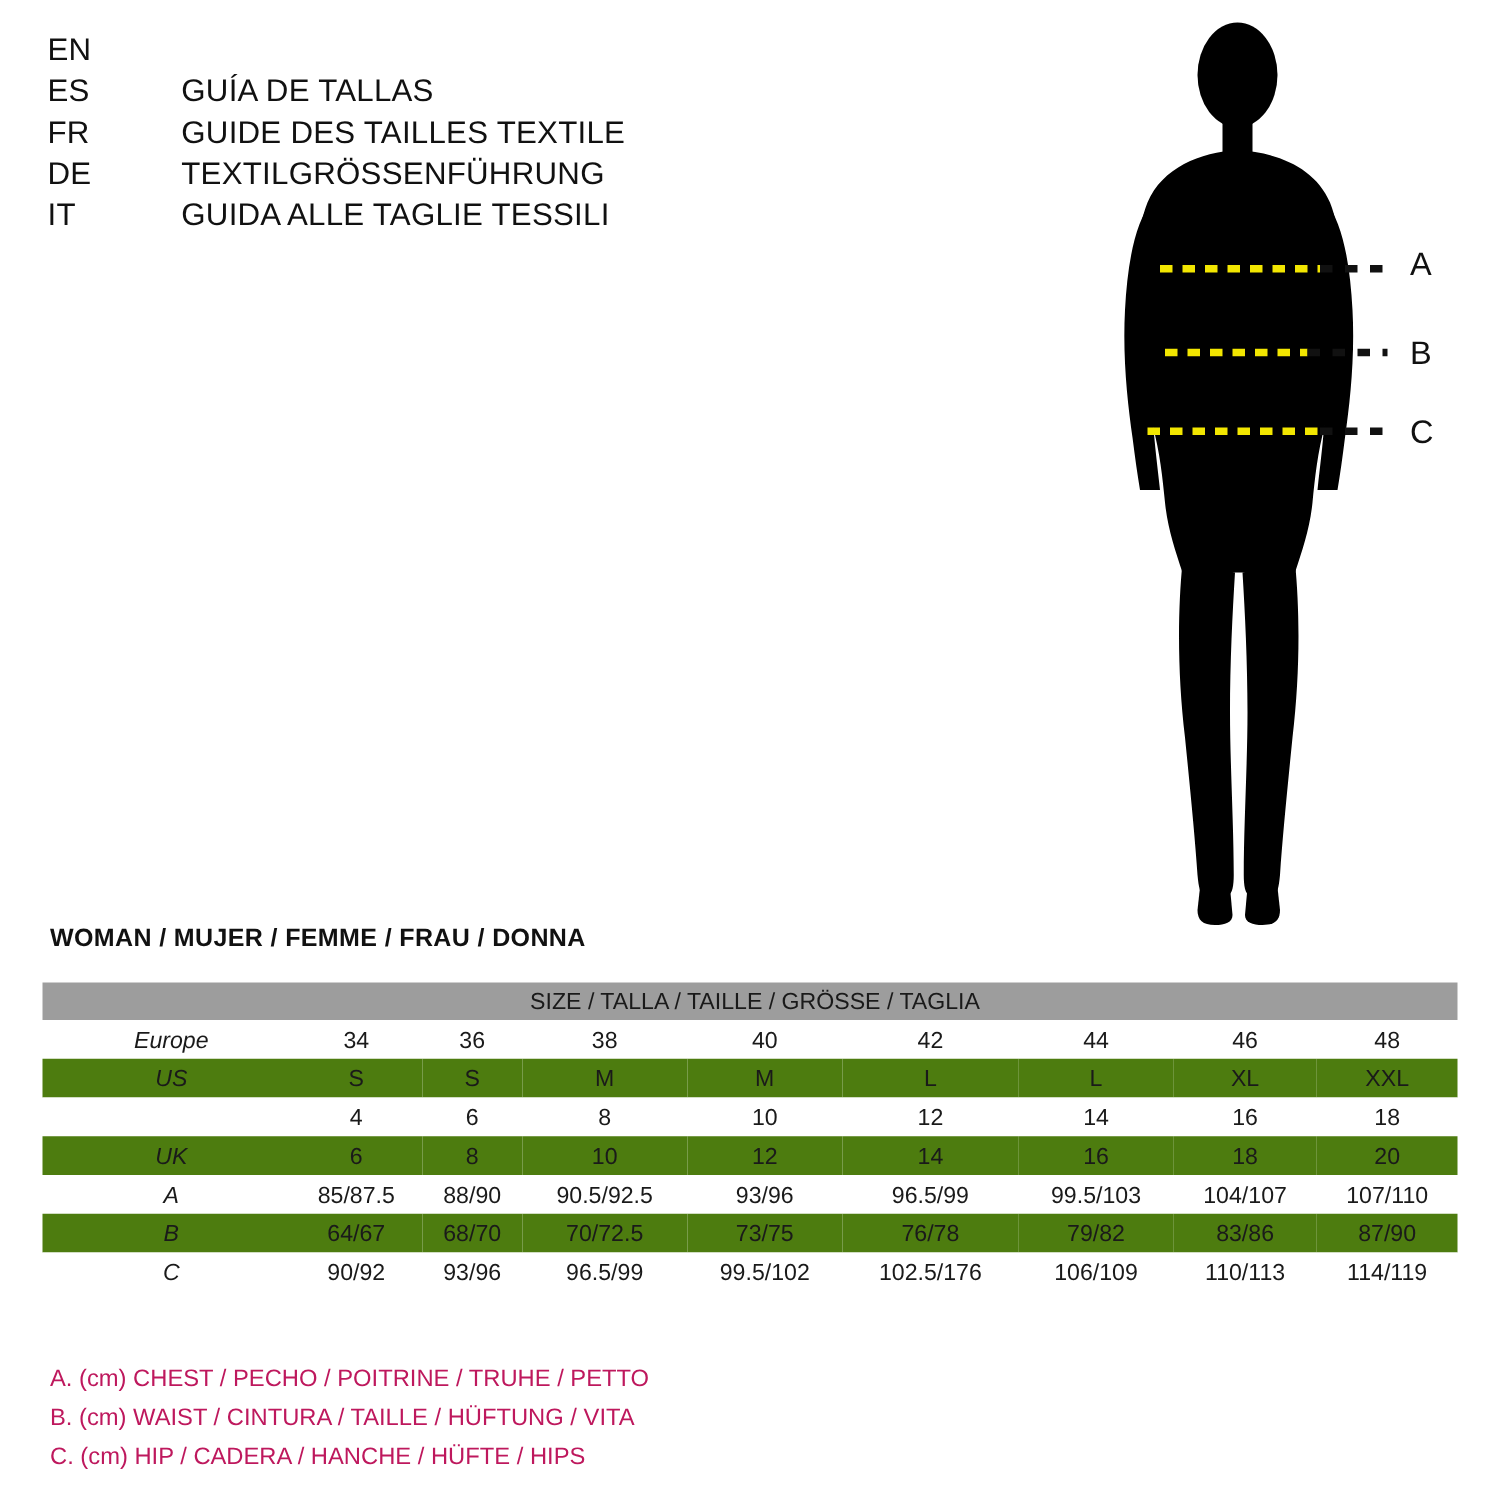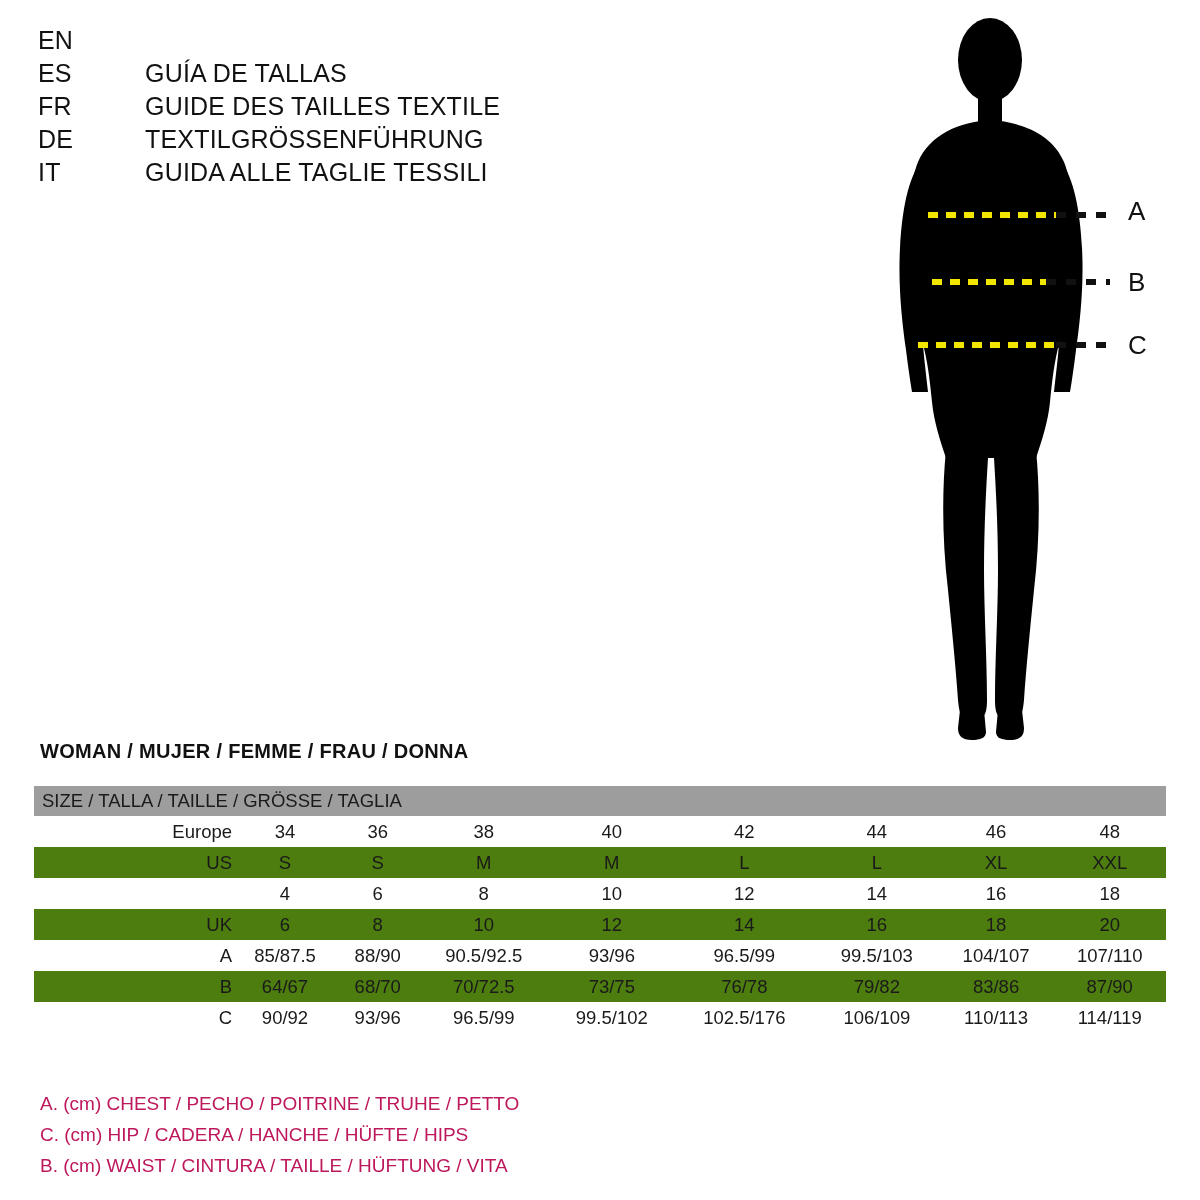--- a/index.html
+++ b/index.html
@@ -85,28 +85,29 @@
     color: #1a1a1a;
   }
   table.size-table td, table.size-table th {
     height: 31px;
     padding: 0;
     font-weight: normal;
     text-align: center;
     vertical-align: middle;
   }
   table.size-table .rowhead {
-    text-align: right;
+    text-align: center;
     padding-left: 8px;
     width: 190px;
+    font-style: italic;
   }
   tr.header-row td {
     background: #9d9d9d;
     color: #1a1a1a;
-    text-align: left;
+    text-align: center;
     padding-left: 8px;
     font-size: 18.5px;
     height: 30px;
   }
   tr.shade td { background: #4d7c0f; }
   tr.plain td { background: #ffffff; }
 
   
   .legend {
     position: absolute;
@@ -299,15 +300,15 @@
       <td>102.5/176</td>
       <td>106/109</td>
       <td>110/113</td>
       <td>114/119</td>
     </tr>
   </tbody>
 </table>
 
 <div class="legend">
   <div class="legend-line">A. (cm) CHEST / PECHO / POITRINE / TRUHE / PETTO</div>
+  <div class="legend-line">B. (cm) WAIST / CINTURA / TAILLE / HÜFTUNG / VITA</div>
   <div class="legend-line">C. (cm) HIP / CADERA / HANCHE / HÜFTE / HIPS</div>
-  <div class="legend-line">B. (cm) WAIST / CINTURA / TAILLE / HÜFTUNG / VITA</div>
 </div>
 
 </body></html>

